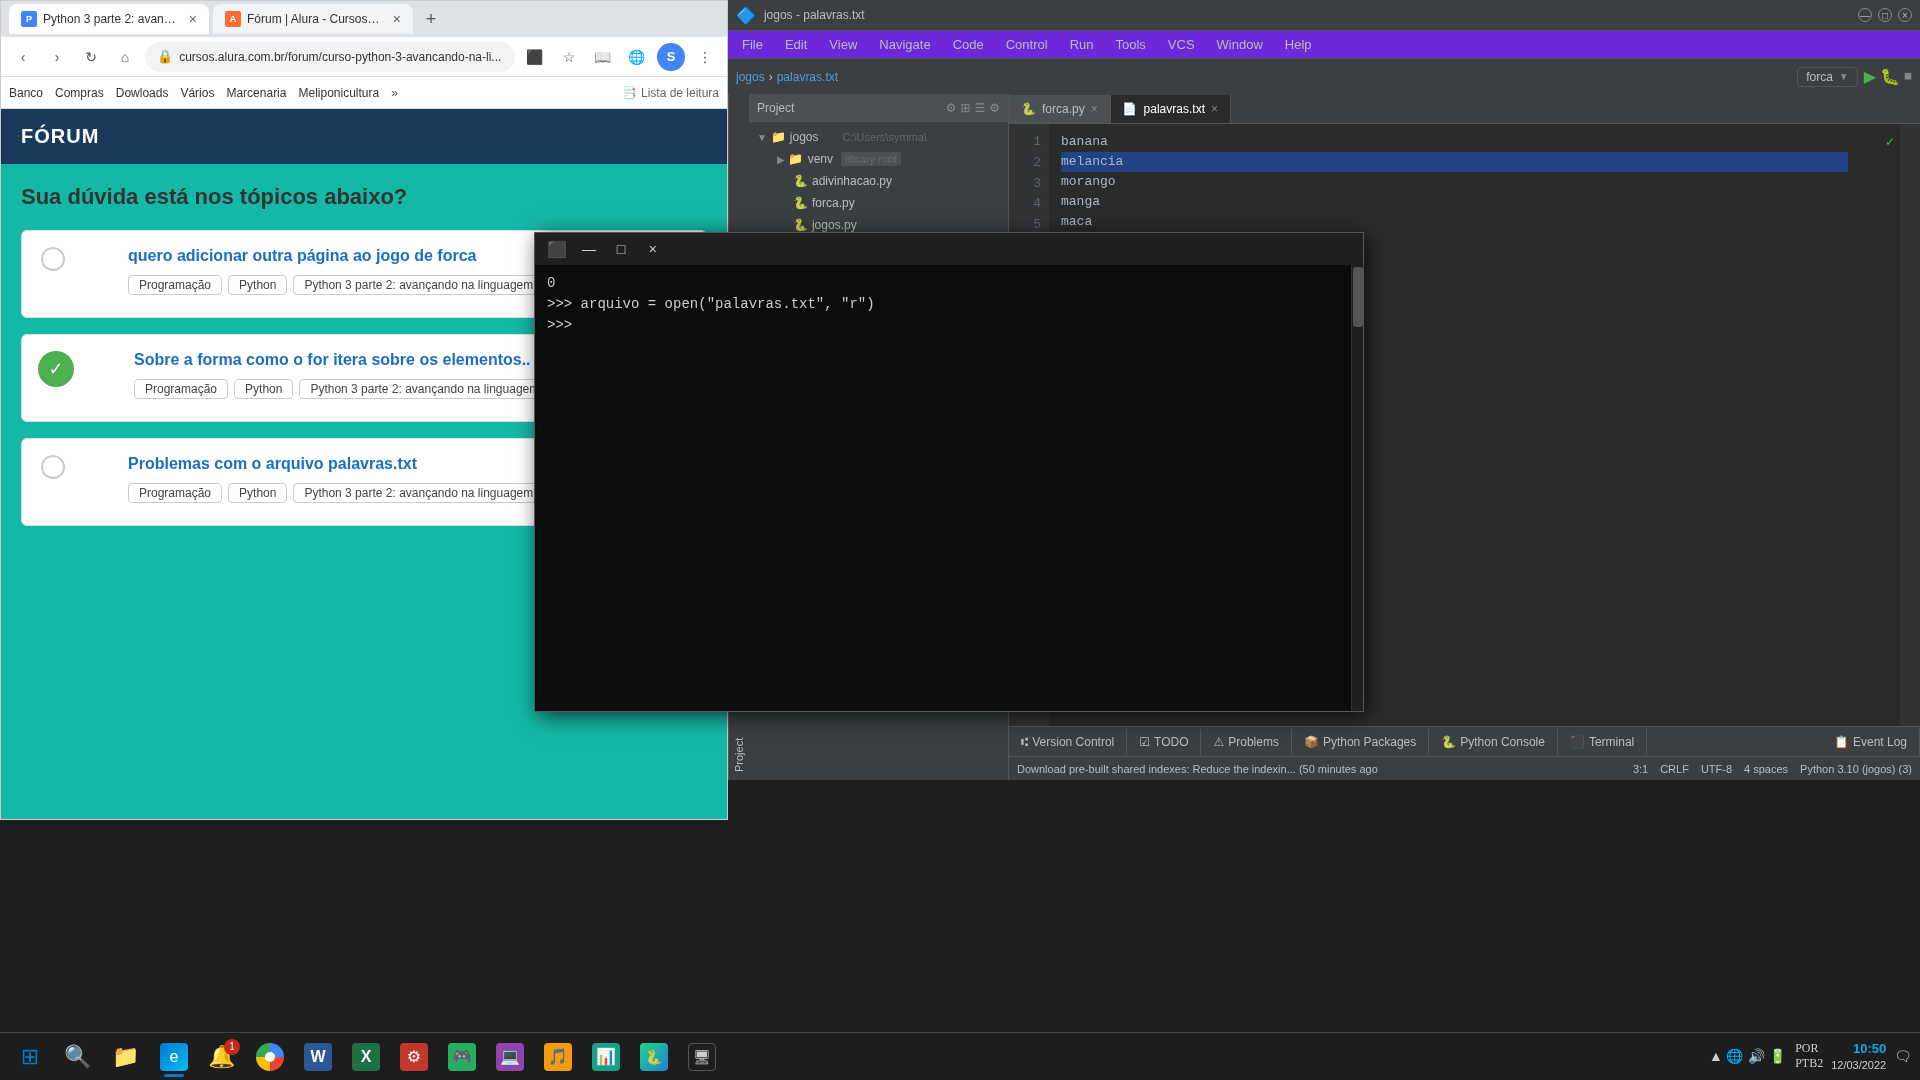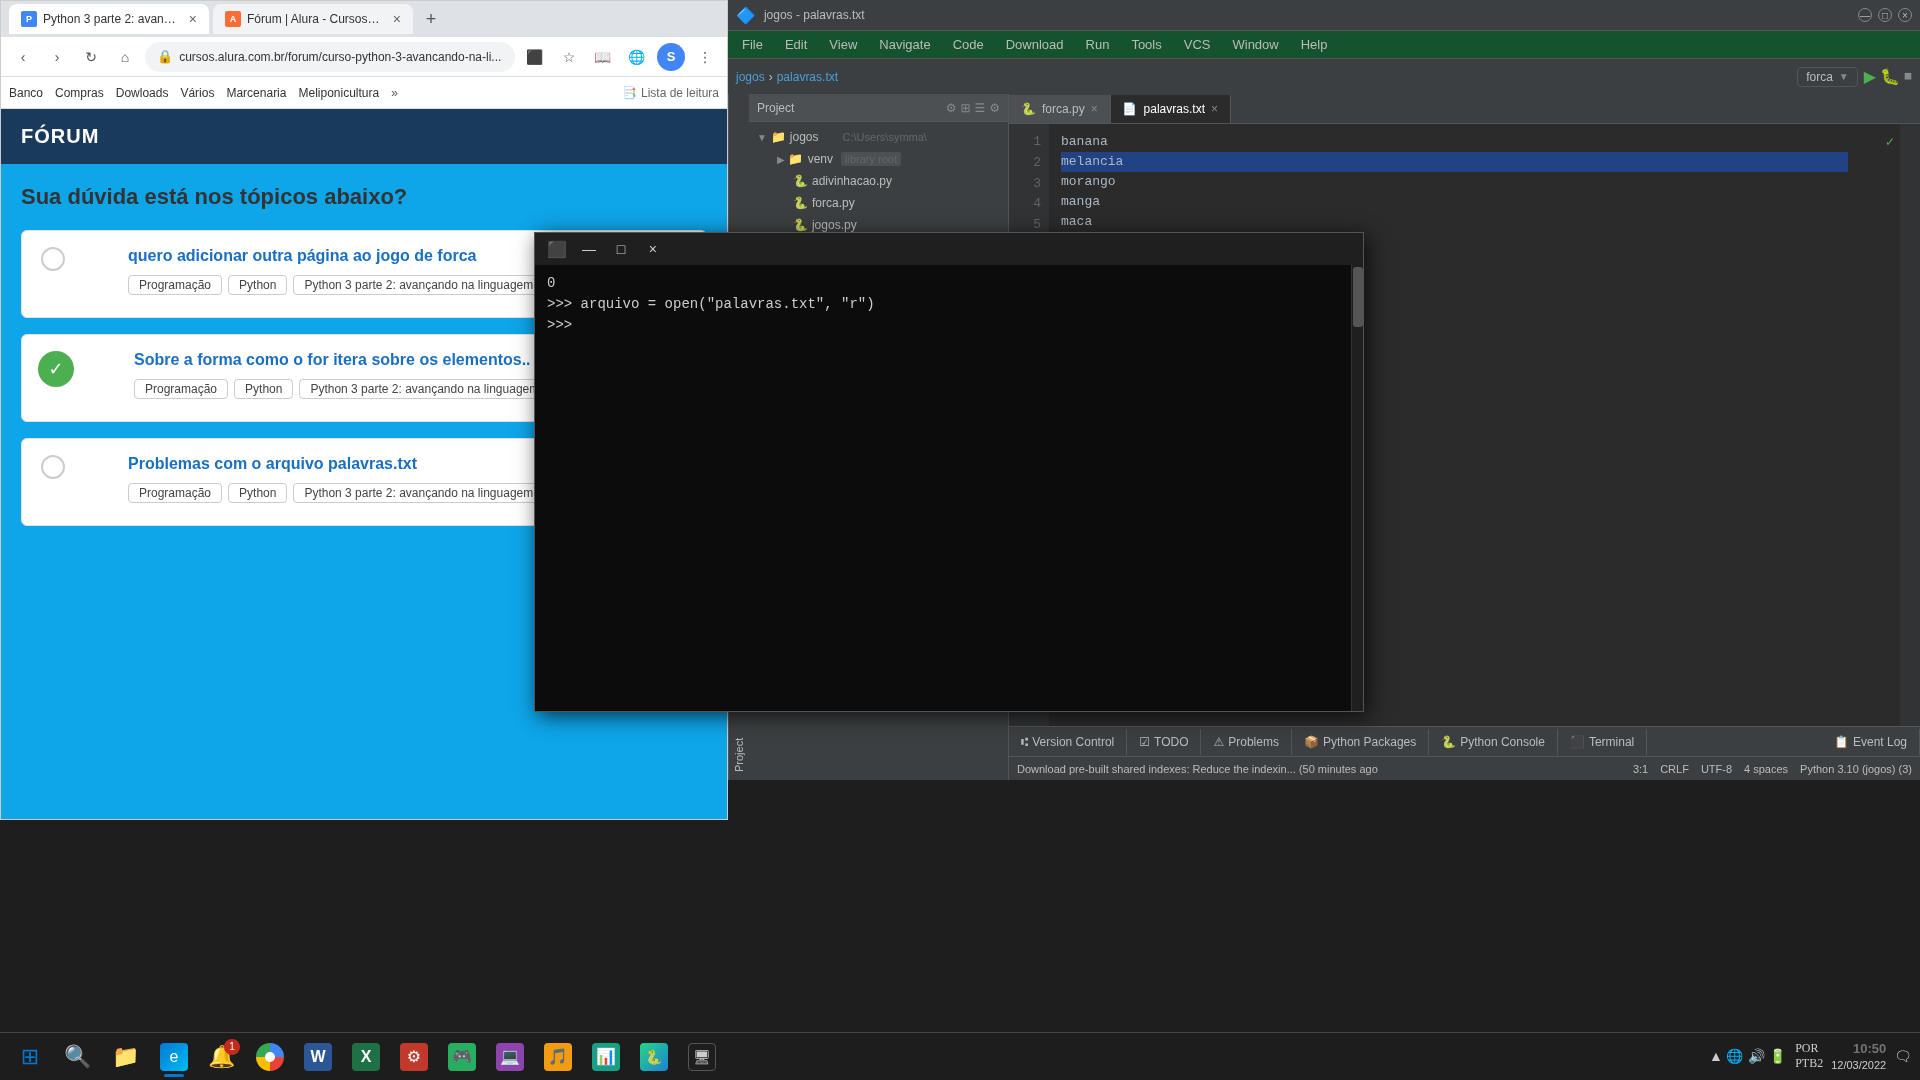--- a/index.html
+++ b/index.html
@@ -73,21 +73,21 @@
       gap: 12px;
       border-bottom: 1px solid #ddd;
       font-size: 12px;
       color: #333;
     }
     .bookmark-item { cursor: pointer; white-space: nowrap; }
     .bookmark-more { color: #555; }
 
     .browser-content {
       flex: 1;
-      background: #0ea5e9;
+      background: #14b8a6;
       overflow: hidden;
       display: flex;
       flex-direction: column;
     }
     .forum-header {
       background: #1a3a5c;
       color: white;
       padding: 16px 20px;
       font-size: 20px;
       font-weight: bold;
@@ -176,21 +176,21 @@
       gap: 8px;
     }
     .ide-title-text { flex: 1; display: flex; align-items: center; gap: 8px; }
     .ide-window-controls { display: flex; gap: 6px; }
     .ide-win-btn { width: 14px; height: 14px; border-radius: 50%; display: flex; align-items: center; justify-content: center; font-size: 10px; cursor: pointer; }
     .ide-win-minimize { background: transparent; border: 1px solid #888; color: #bbb; }
     .ide-win-maximize { background: transparent; border: 1px solid #888; color: #bbb; }
     .ide-win-close { background: transparent; border: 1px solid #888; color: #bbb; }
 
     .ide-menubar {
-      background: #14532d;
+      background: #6d28d9;
       height: 28px;
       display: flex;
       align-items: center;
       padding: 0 4px;
       gap: 2px;
       border-top: 1px solid #555;
       font-size: 13px;
     }
     .menu-item { color: #bbb; padding: 4px 10px; cursor: pointer; border-radius: 3px; }
 
@@ -608,21 +608,21 @@
       <div class="ide-win-btn ide-win-maximize">□</div>
       <div class="ide-win-btn ide-win-close">×</div>
     </div>
   </div>
   <div class="ide-menubar">
     <div class="menu-item">File</div>
     <div class="menu-item">Edit</div>
     <div class="menu-item">View</div>
     <div class="menu-item">Navigate</div>
     <div class="menu-item">Code</div>
-    <div class="menu-item">Download</div>
+    <div class="menu-item">Control</div>
     <div class="menu-item">Run</div>
     <div class="menu-item">Tools</div>
     <div class="menu-item">VCS</div>
     <div class="menu-item">Window</div>
     <div class="menu-item">Help</div>
   </div>
   <div class="ide-toolbar">
     <div class="breadcrumb-path">
       <span style="color:#4a9eda;cursor:pointer;">jogos</span>
       <span> › </span>
@@ -876,18 +876,18 @@
   </div>
   <div class="taskbar-right">
     <div class="sys-icons">
       <span style="font-size:14px;color:#ccc;cursor:pointer;">▲</span>
       <span style="font-size:14px;color:#ccc;">🌐</span>
       <span style="font-size:14px;color:#ccc;">🔊</span>
       <span style="font-size:14px;color:#ccc;">🔋</span>
     </div>
     <div style="font-size:12px;color:#ccc;text-align:left;font-family:Liberation Serif, serif;">POR<br>PTB2</div>
     <div class="clock">
-      <div style="font-size:13px;color:#737373;font-weight:bold;">10:50</div>
+      <div style="font-size:13px;color:#0ea5e9;font-weight:bold;">10:50</div>
       <div style="font-size:11px;color:#ccc;">12/03/2022</div>
     </div>
     <span style="font-size:14px;color:#ccc;cursor:pointer;">🗨</span>
   </div>
 </div>
 
 </body></html>

